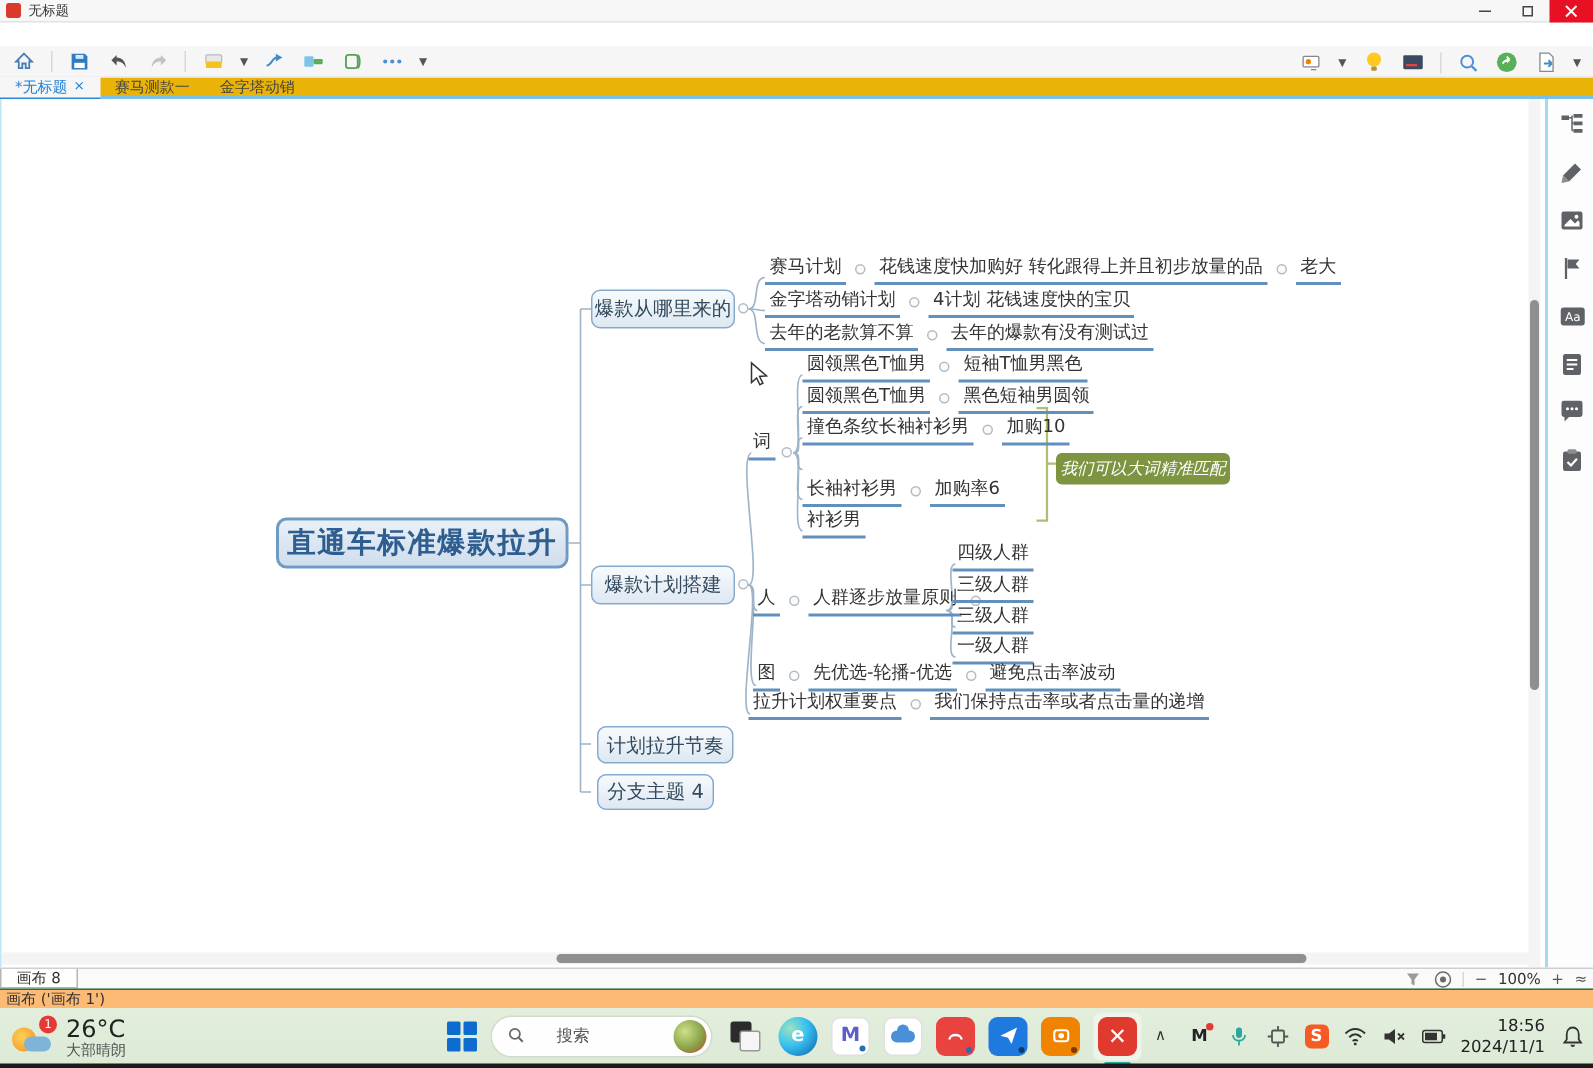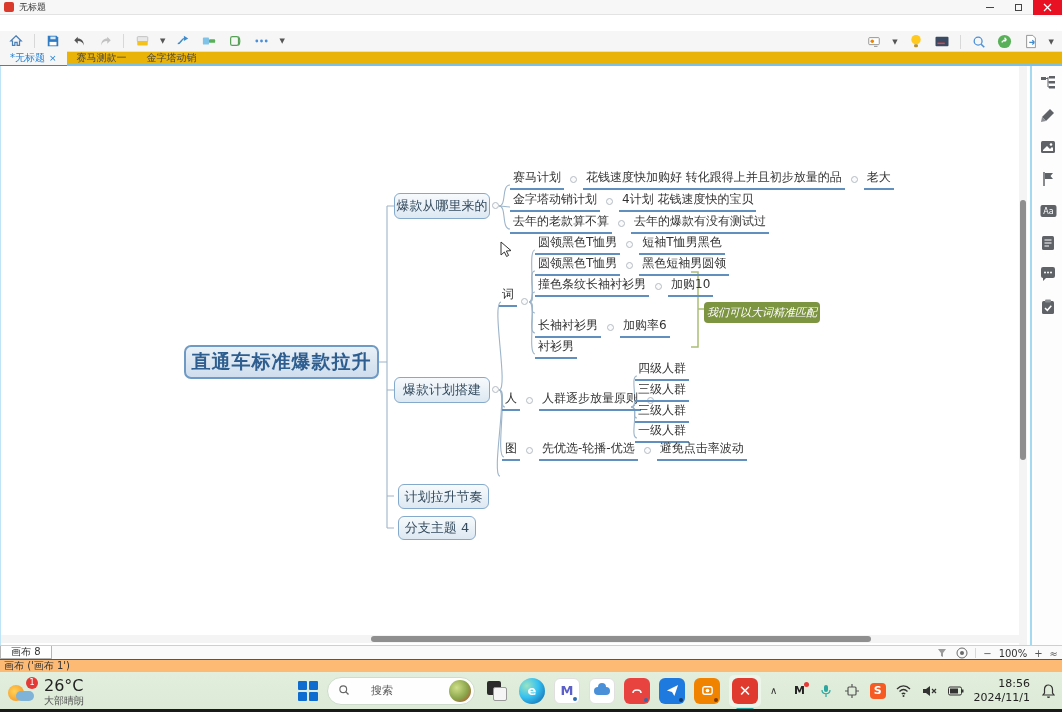--- a/index.html
+++ b/index.html
@@ -376,20 +376,25 @@
     <span class="ut" style="position:absolute; left:634px; top:356px;">一级人群</span>
 
     <div class="row" style="left:501px; top:374px;">
       <span class="ut">图</span>
       <span class="hd"></span>
       <span class="ut">先优选-轮播-优选</span>
       <span class="hd"></span>
       <span class="ut">避免点击率波动</span>
     </div>
 
+    <div class="row" style="left:498px; top:393px;">
+      <span class="ut">拉升计划权重要点</span>
+      <span class="hd"></span>
+      <span class="ut">我们保持点击率或者点击量的递增</span>
+    </div>
 
     <div class="vscroll">
         <div class="thumb"></div>
       </div>
     <div class="hscroll">
         <div class="thumb"></div>
       </div>
   </div>
 
   <div class="sidestrip">

